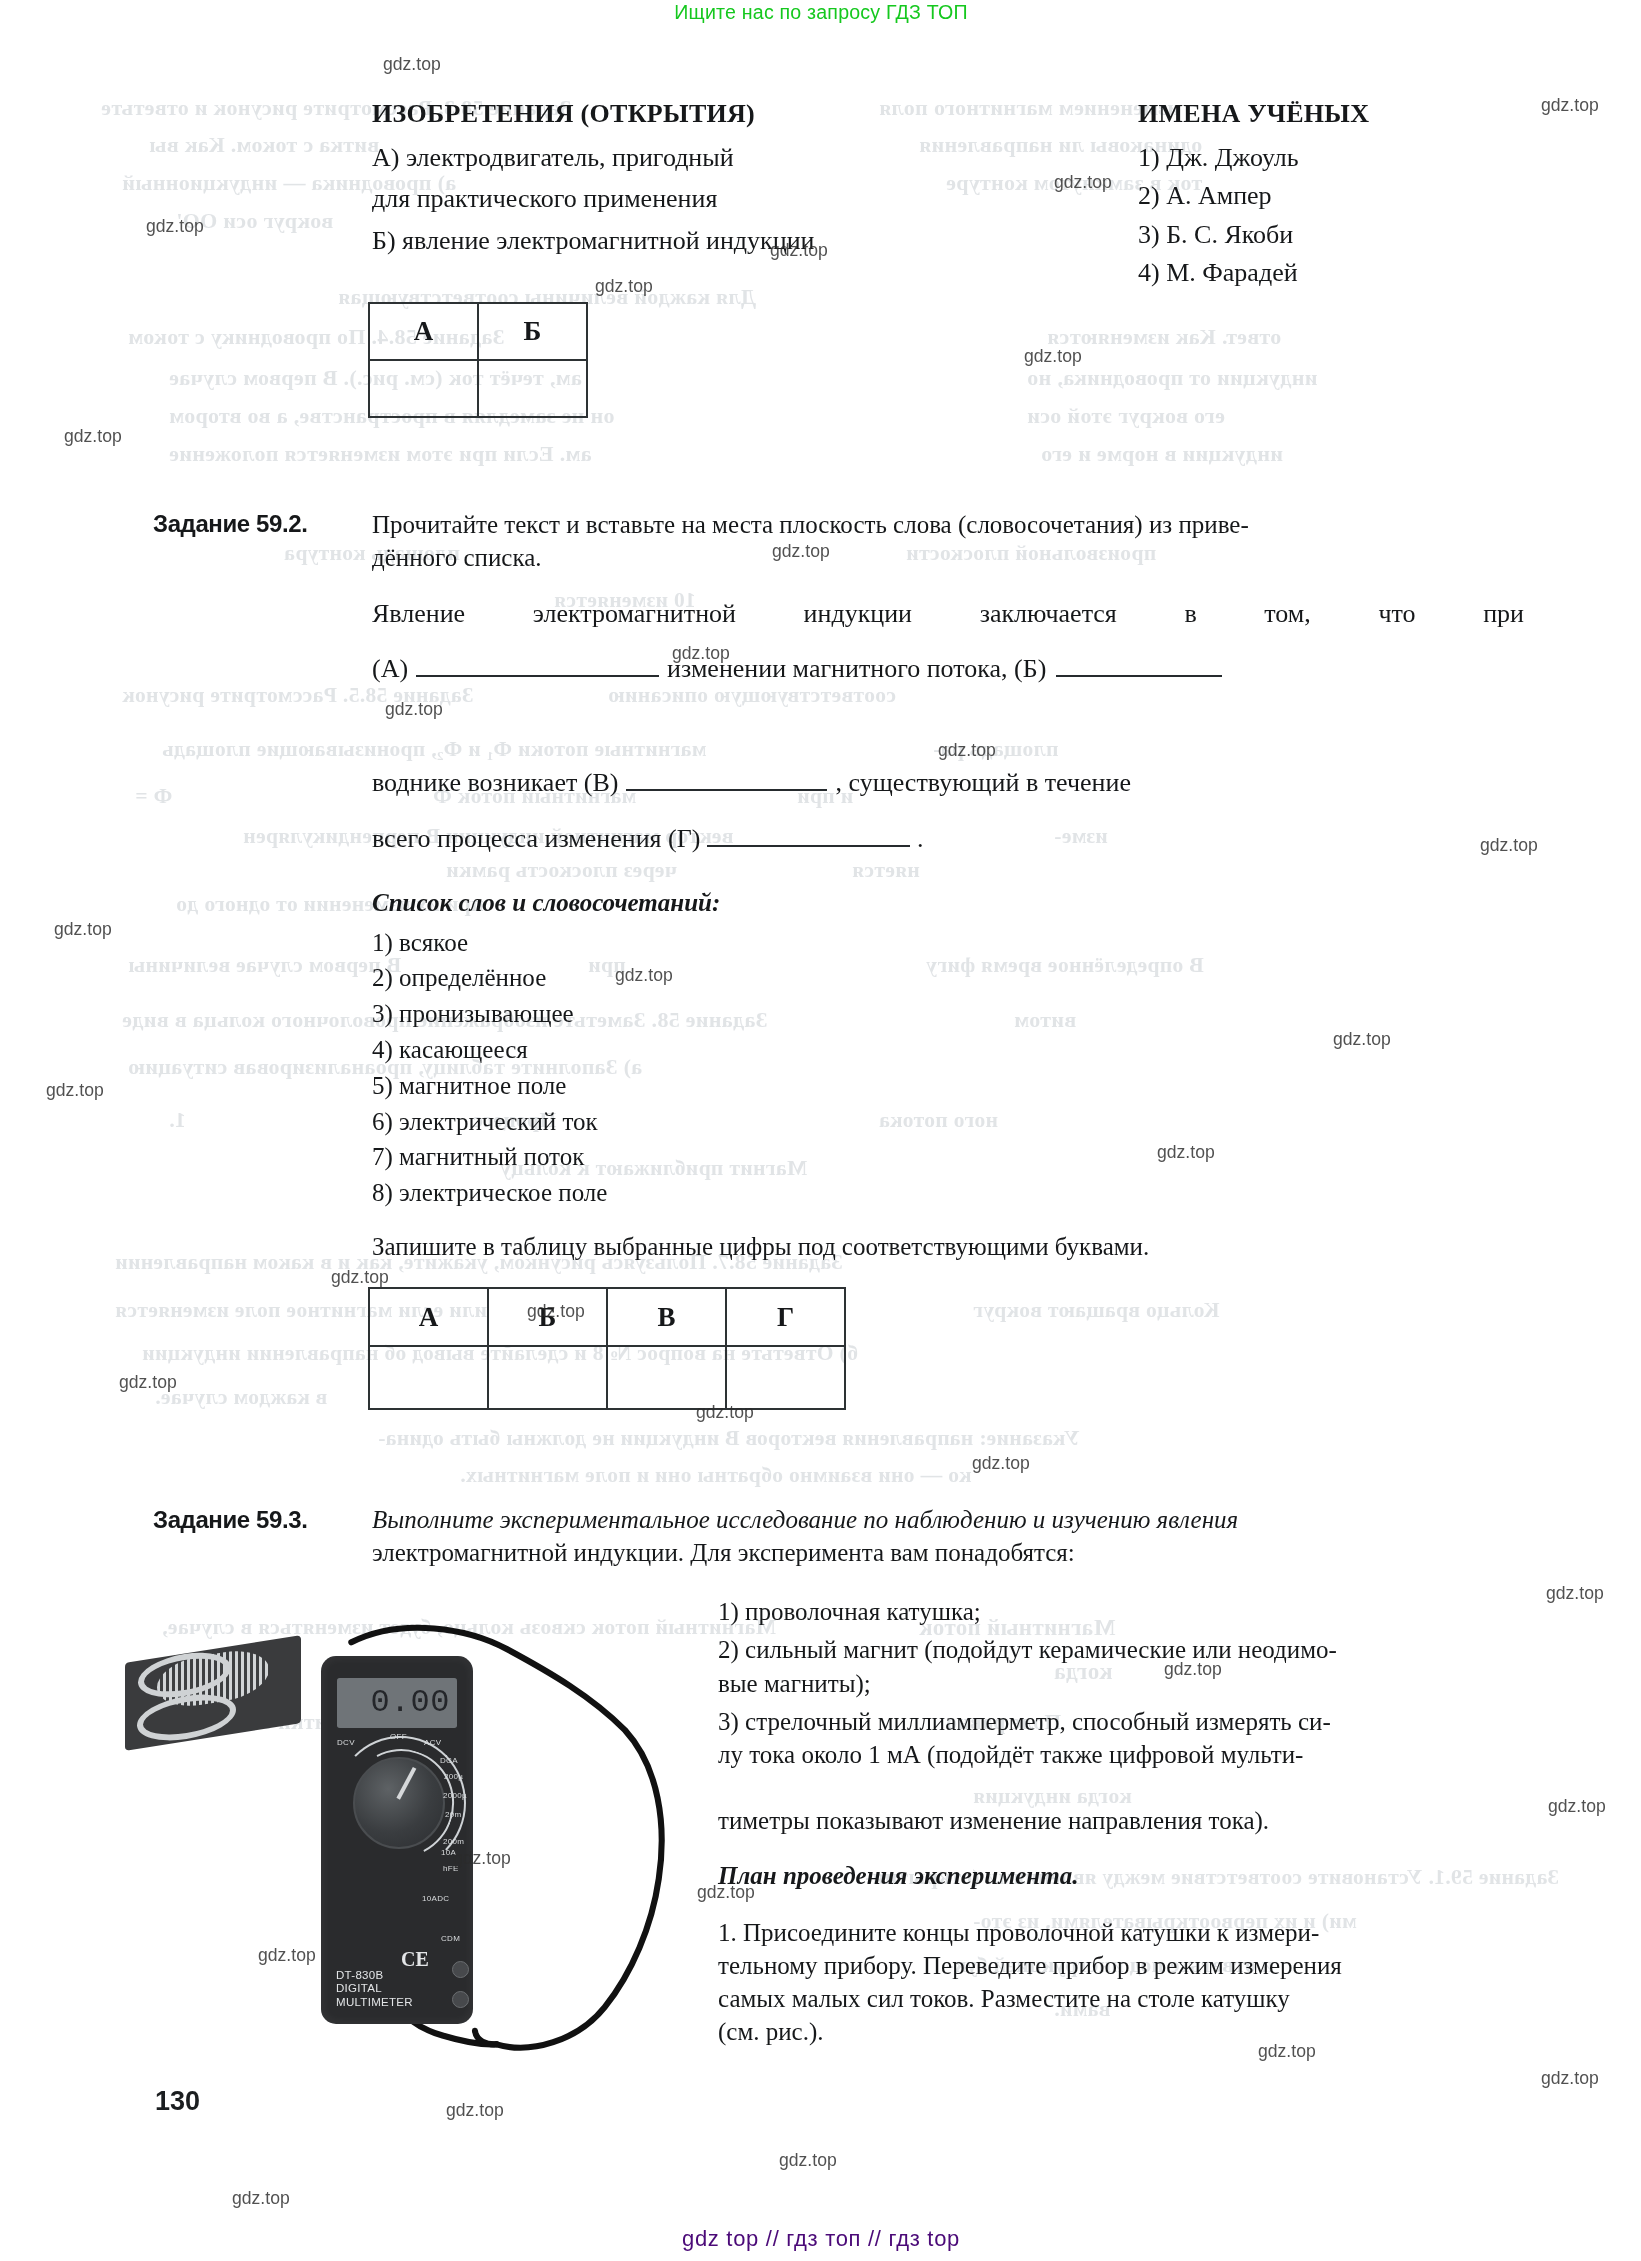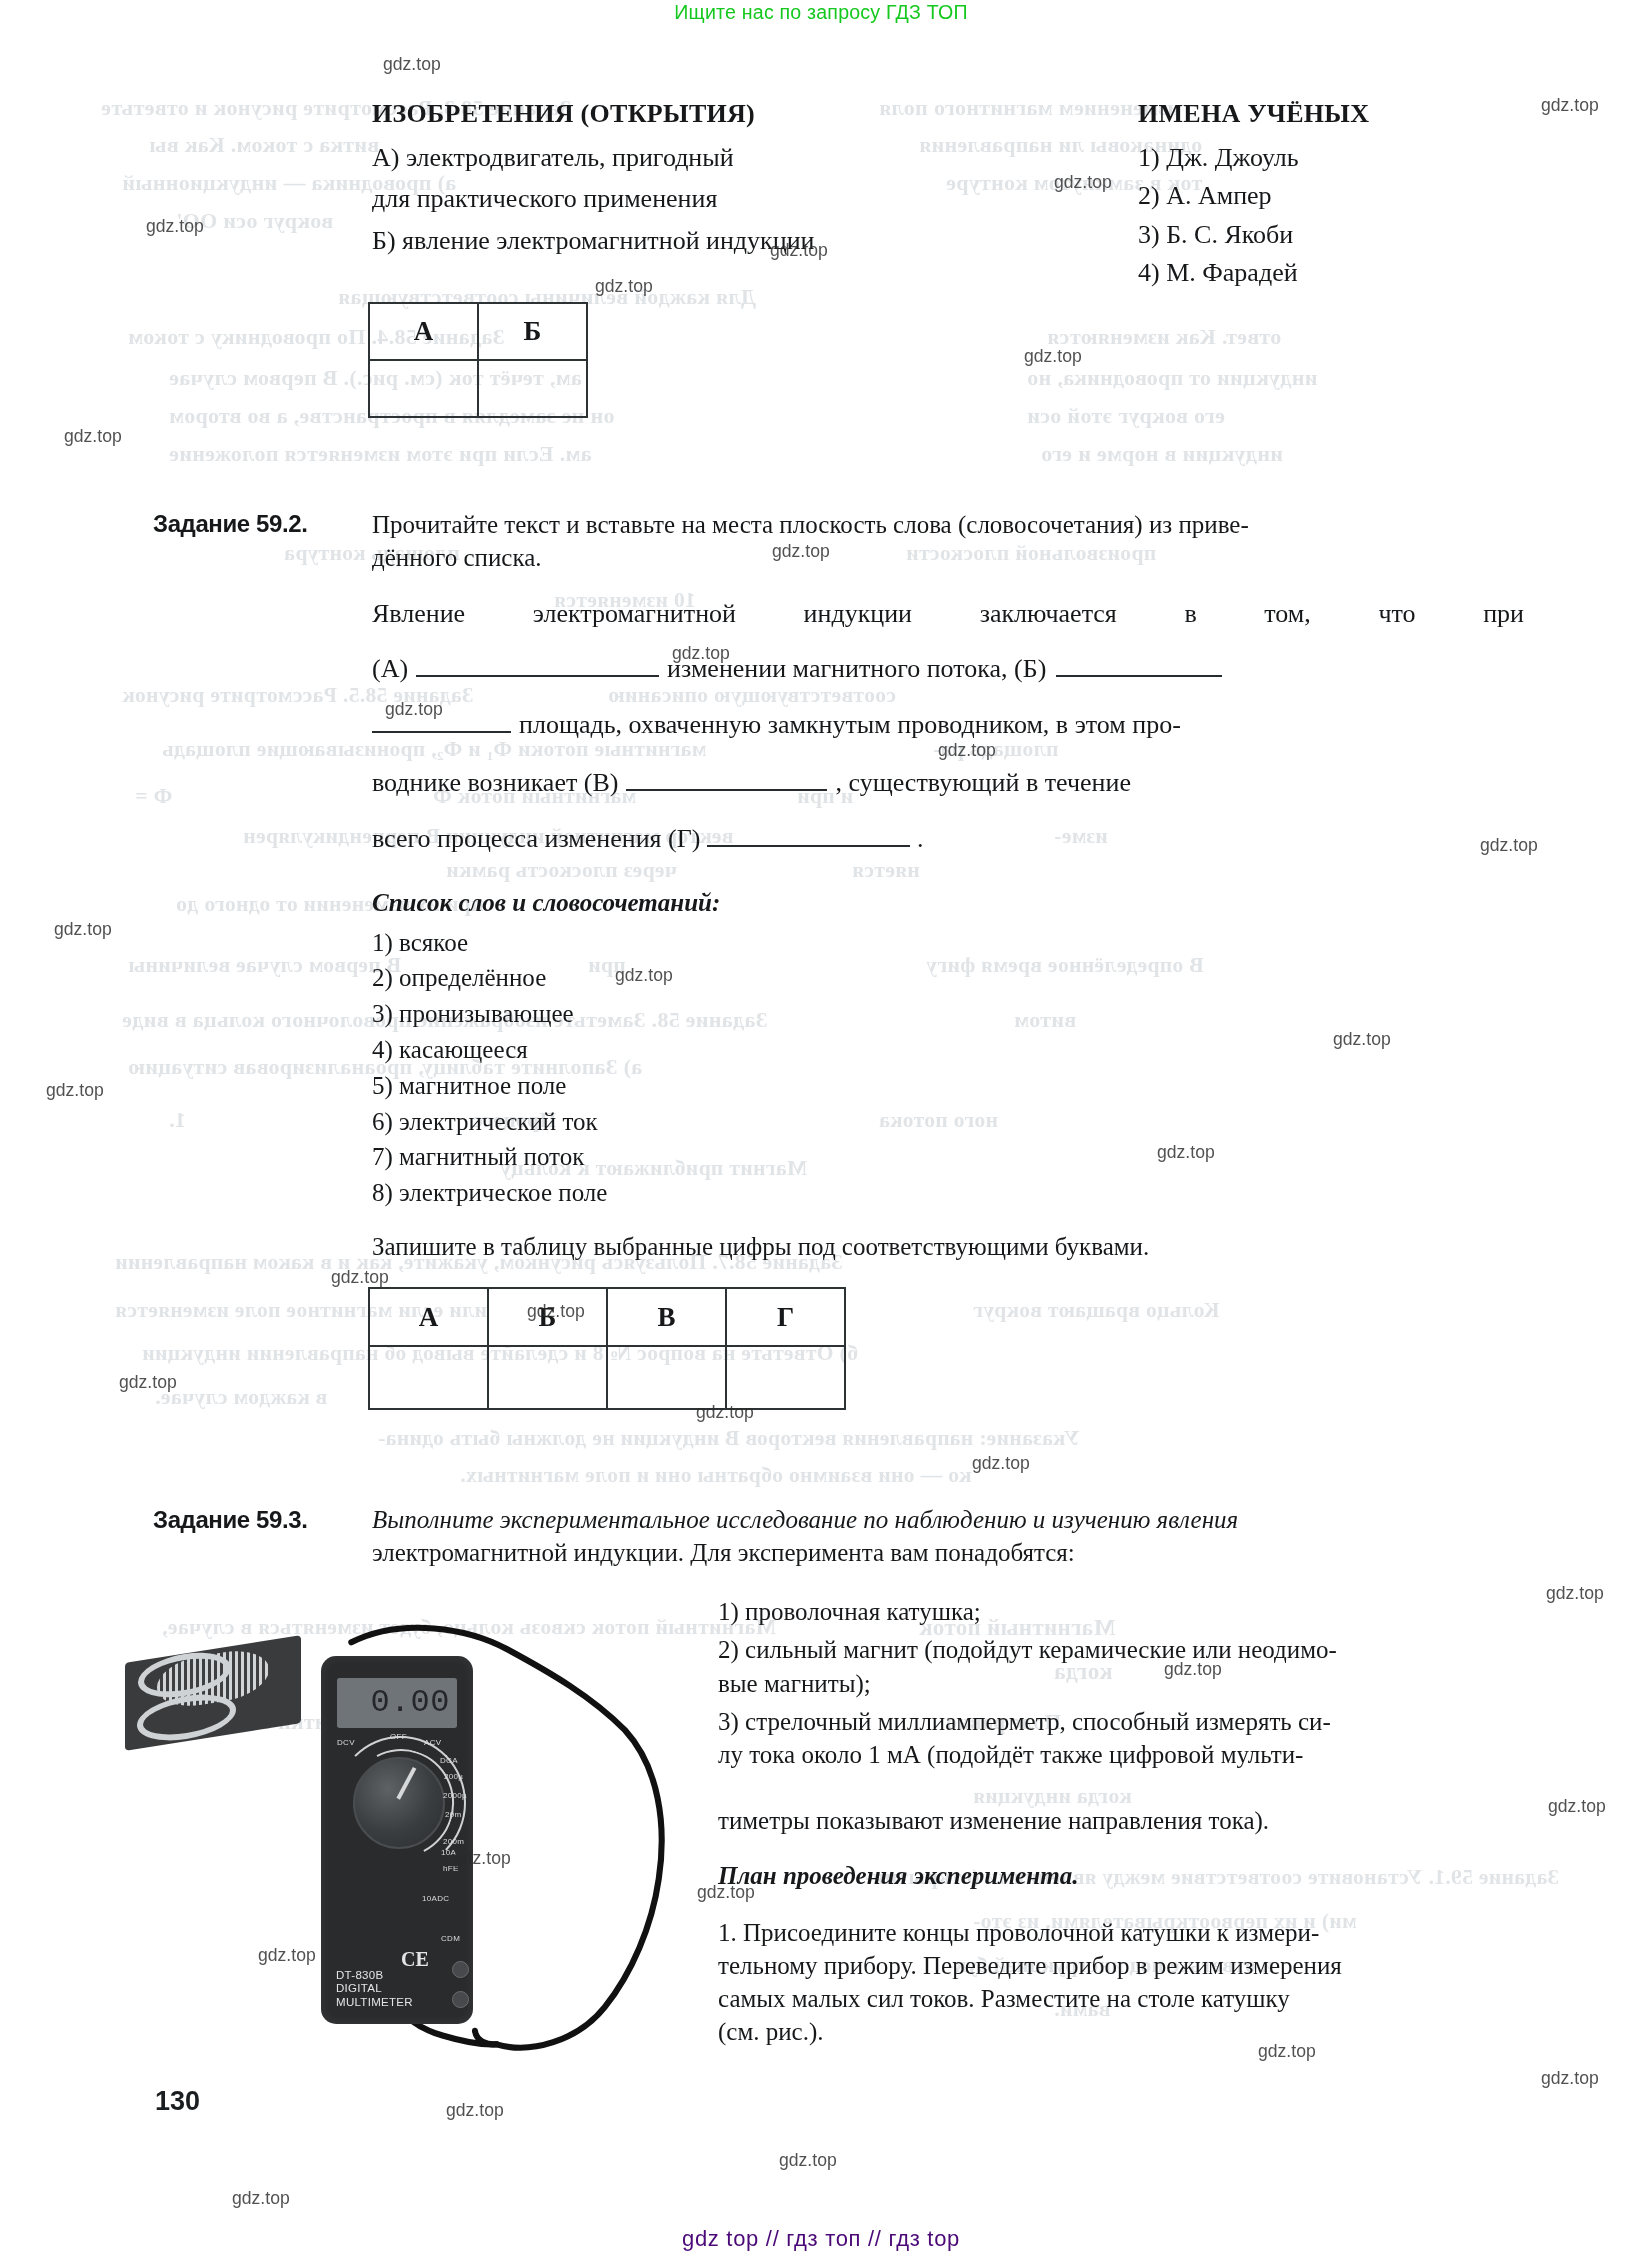--- a/index.html
+++ b/index.html
@@ -300,24 +300,20 @@
     <span>при</span>
   </div>
 
   <div class="j-line" style="left:372px;top:654px;">
     <span>(А)</span>
     <span class="fill" style="width:243px;margin:0 8px;"></span>
     <span>изменении магнитного потока, (Б)</span>
     <span class="fill" style="width:166px;margin-left:9.5px;"></span>
   </div>
 
-  <div class="j-line" style="left:372px;top:710px;">
-    <span class="fill" style="width:139px;margin-right:8px;"></span>
-    <span>площадь, охваченную замкнутым проводником, в этом про-</span>
-  </div>
 
   <div class="j-line" style="left:372px;top:768px;">
     <span>воднике возникает (В)</span>
     <span class="fill" style="width:201px;margin:0 8px;"></span>
     <span>, существующий в течение</span>
   </div>
 
   <div class="j-line" style="left:372px;top:824px;">
     <span>всего процесса изменения (Г)</span>
     <span class="fill" style="width:203px;margin:0 6.8px;"></span>

